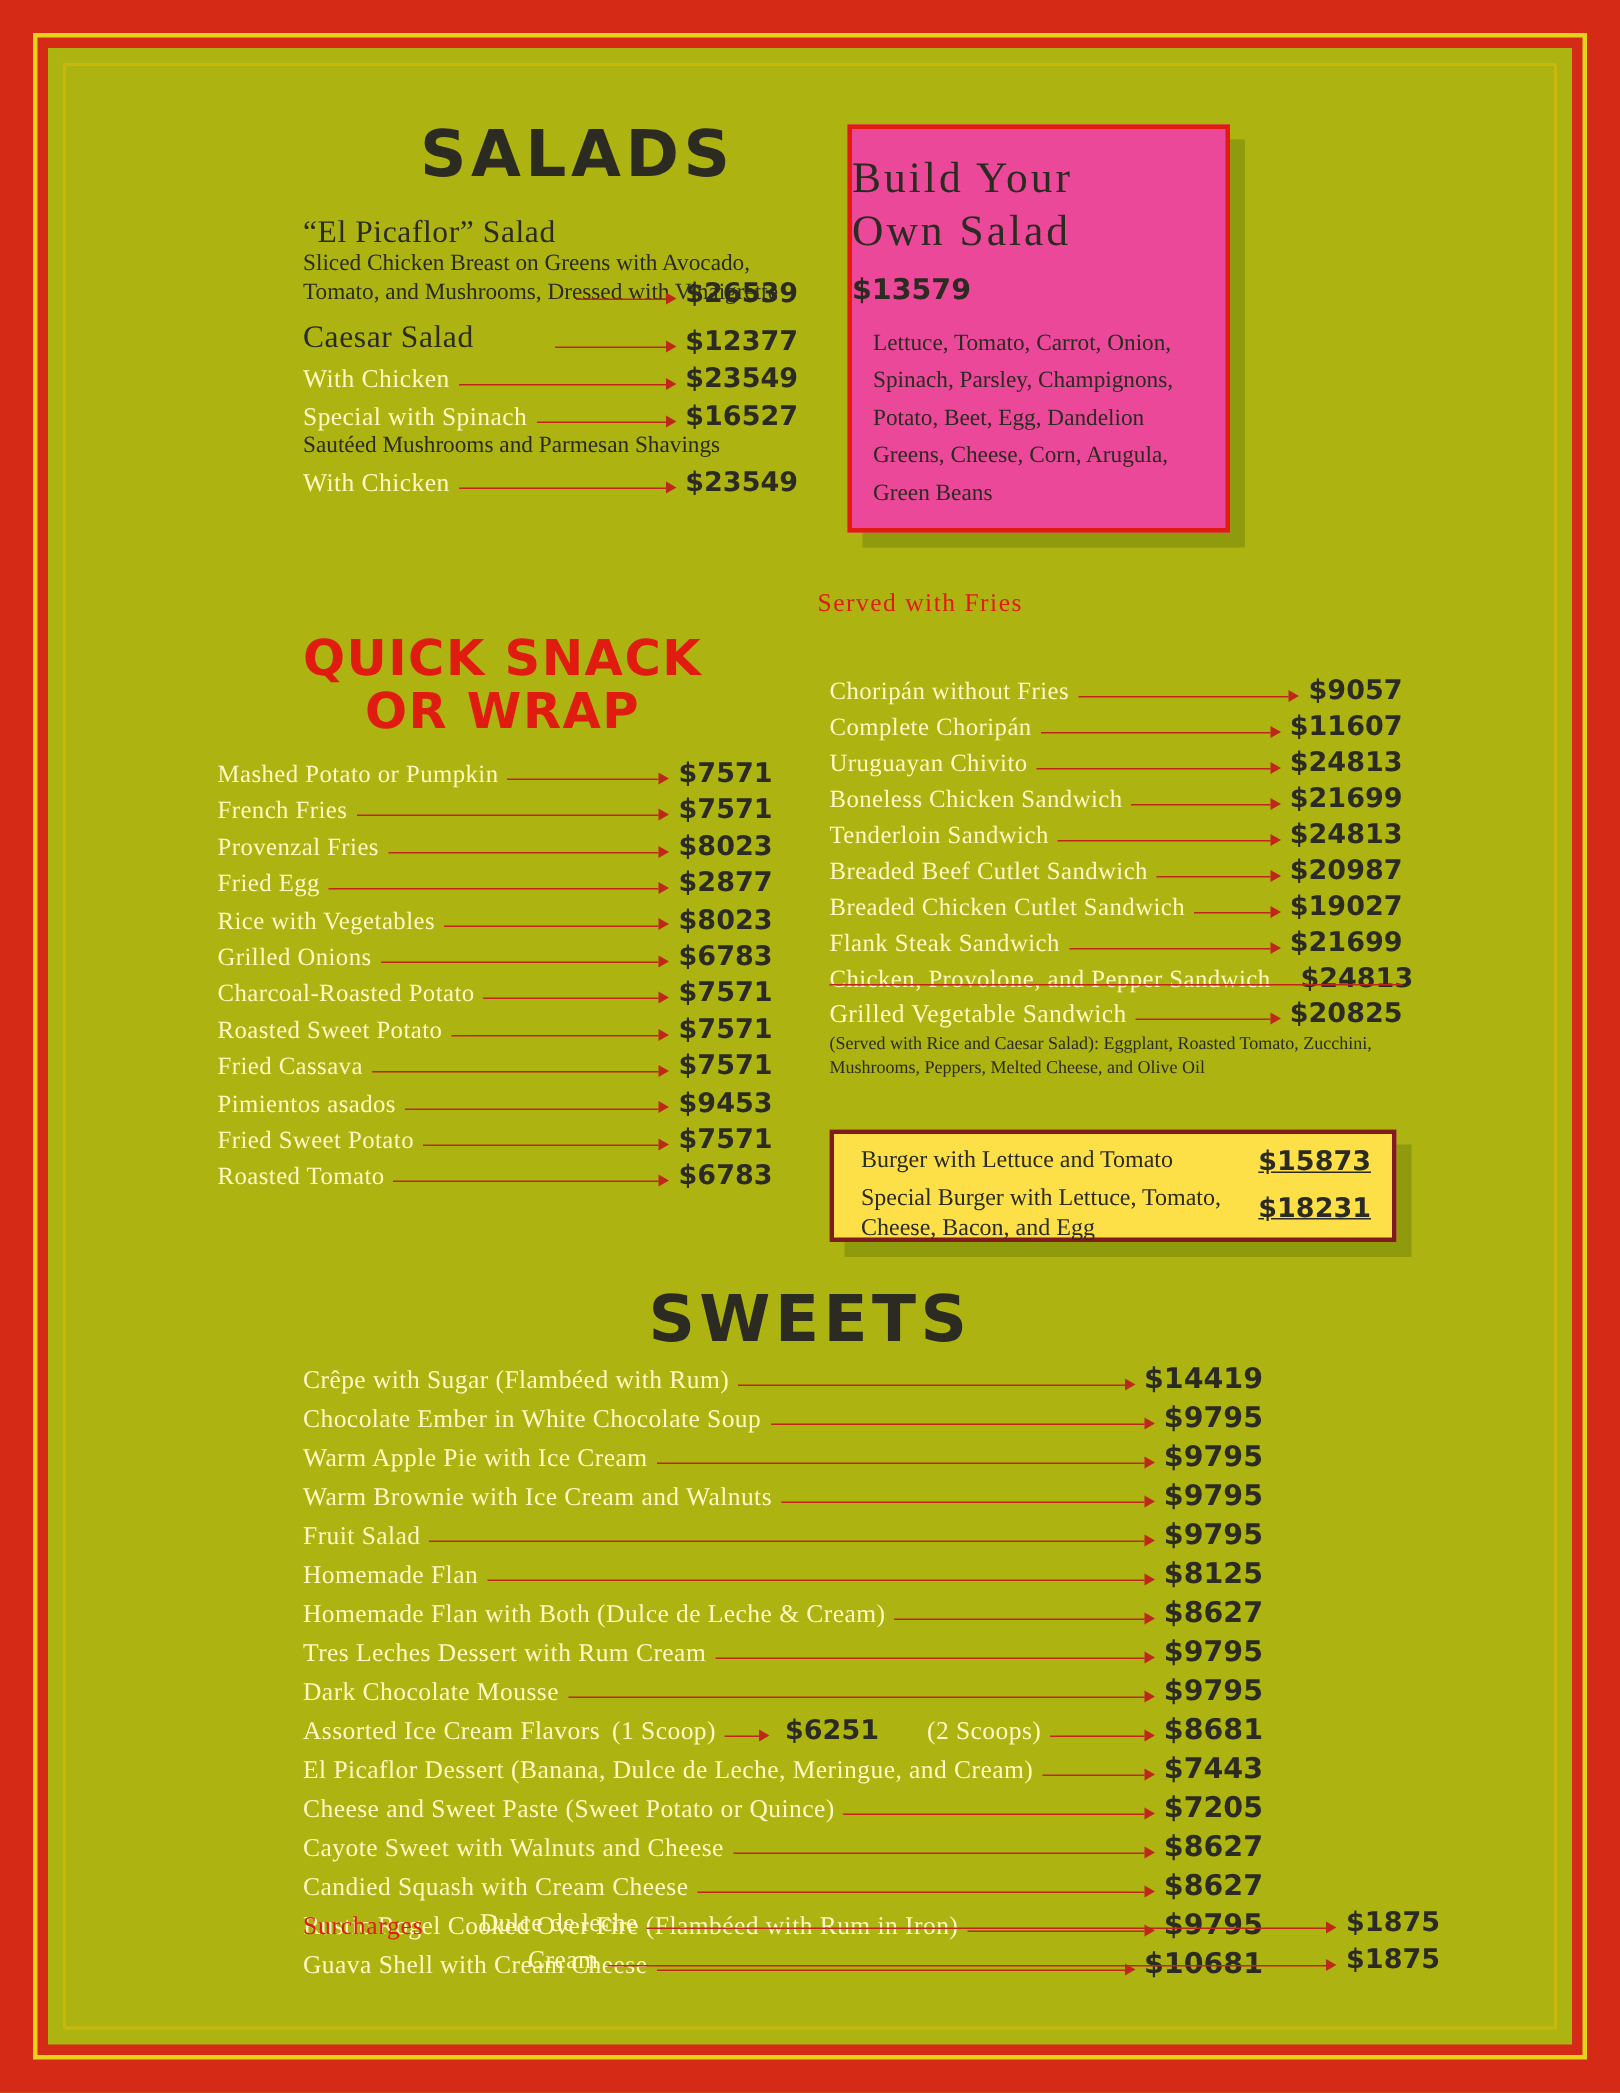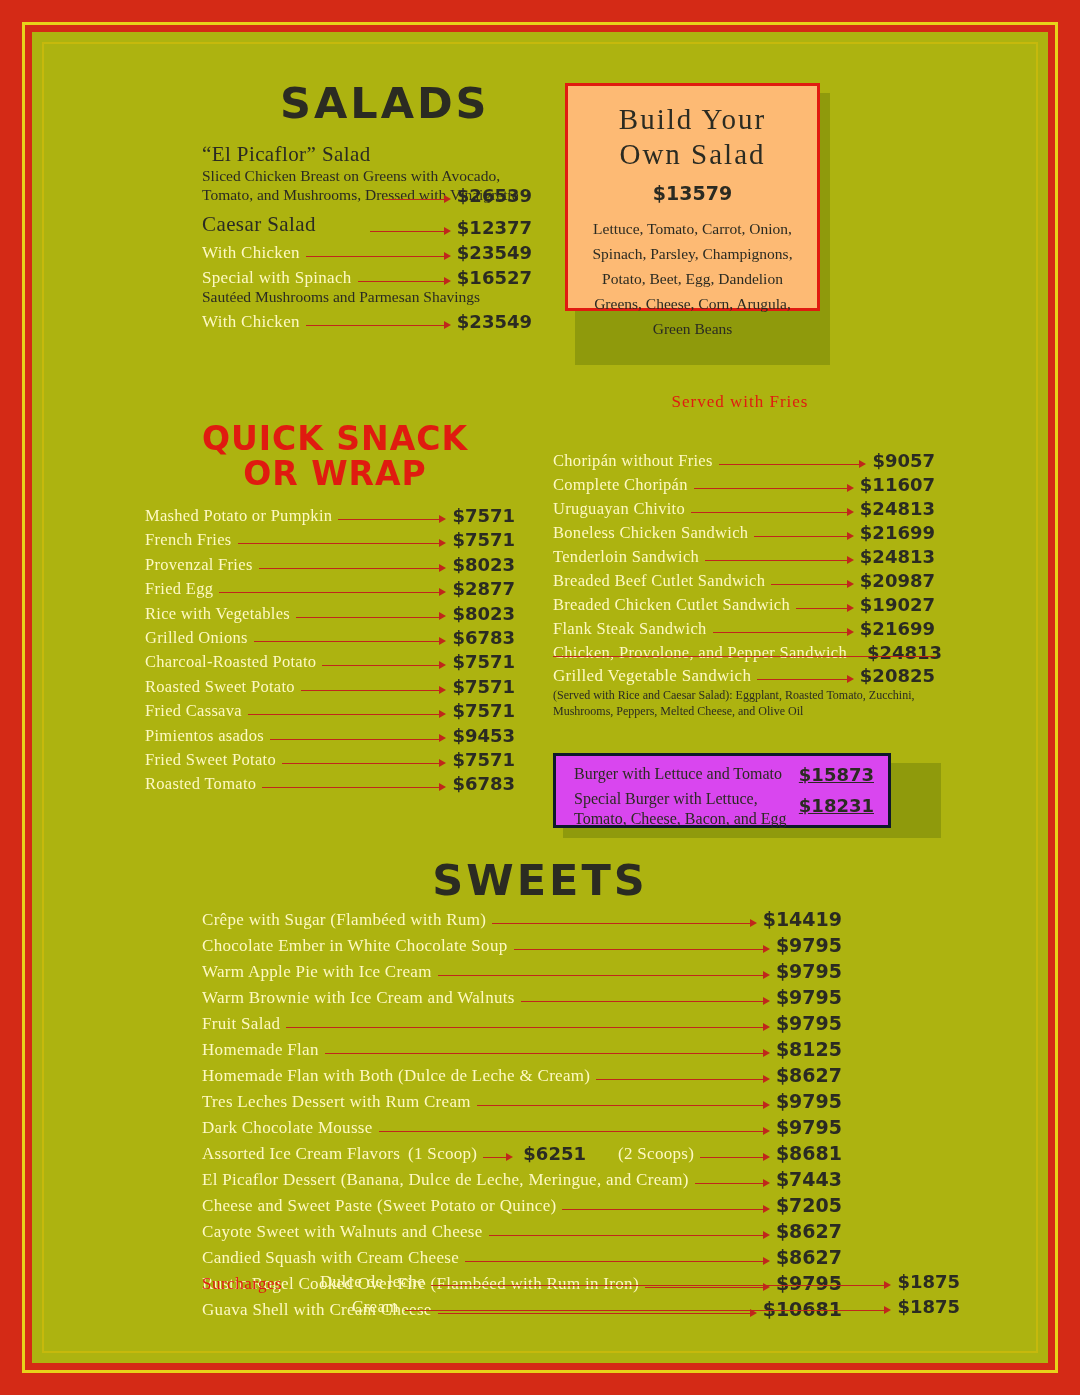--- a/index.html
+++ b/index.html
@@ -139,25 +139,25 @@
     position: absolute;
     left: 575px; top: 93px;
     width: 255px;
     height: 272px;
     background: #8f9a0c;
   }
   .byos {
     position: absolute;
     left: 565px; top: 83px;
     width: 255px;
-    height: 228px;
+    height: 272px;
     border: 3px solid #e01b10;
     box-sizing: border-box;
-    text-align: center;
-    background: #fdba74;
+    text-align: left;
+    background: #ec4899;
   }
   .byos h3 {
     margin: 16px 0 0 0;
     font-size: 29px;
     font-weight: normal;
     letter-spacing: 2px;
     color: #2b2b22;
     line-height: 1.22;
   }
   .byos .byos-price {
@@ -165,21 +165,21 @@
     font-family: "DejaVu Sans", sans-serif;
     font-weight: bold;
     font-size: 19px;
     color: #2b2b22;
   }
   .byos .byos-desc {
     margin-top: 12px;
     font-size: 15.5px;
     line-height: 1.62;
     color: #2b2b22;
-    padding: 0 24px;
+    padding: 0 14px;
   }
 
   
   .qs-head {
     position: absolute;
     left: 150px; top: 422px;
     width: 370px;
   }
   .qs-list {
     position: absolute;
@@ -192,21 +192,20 @@
   
   .wth-head {
     position: absolute;
     left: 545px; top: 390px;
     width: 390px;
   }
   .wth-sub {
     font-family: "Liberation Serif", serif;
     font-size: 17px;
     color: #e01b10;
-    text-align: center;
     letter-spacing: 1px;
     margin-top: 2px;
   }
   .wth-list {
     position: absolute;
     left: 553px; top: 450px;
     width: 382px;
   }
   .wth-list .row { margin-bottom: 3px; }
   .wth-list .row .nm { font-size: 16.5px; }
@@ -232,25 +231,25 @@
   .burger-shadow {
     position: absolute;
     left: 563px; top: 763px;
     width: 378px;
     height: 75px;
     background: #8f9a0c;
   }
   .burger-box {
     position: absolute;
     left: 553px; top: 753px;
-    width: 338px;
+    width: 378px;
     height: 75px;
-    border: 3px solid #0f172a;
+    border: 3px solid #7f1d1d;
     box-sizing: border-box;
-    background: #d946ef;
+    background: #fde047;
     padding: 8px 14px 0 18px;
   }
   .burger-line {
     display: flex;
     align-items: flex-start;
     justify-content: space-between;
     margin-bottom: 4px;
   }
   .burger-line .bl-nm {
     font-size: 16px;

